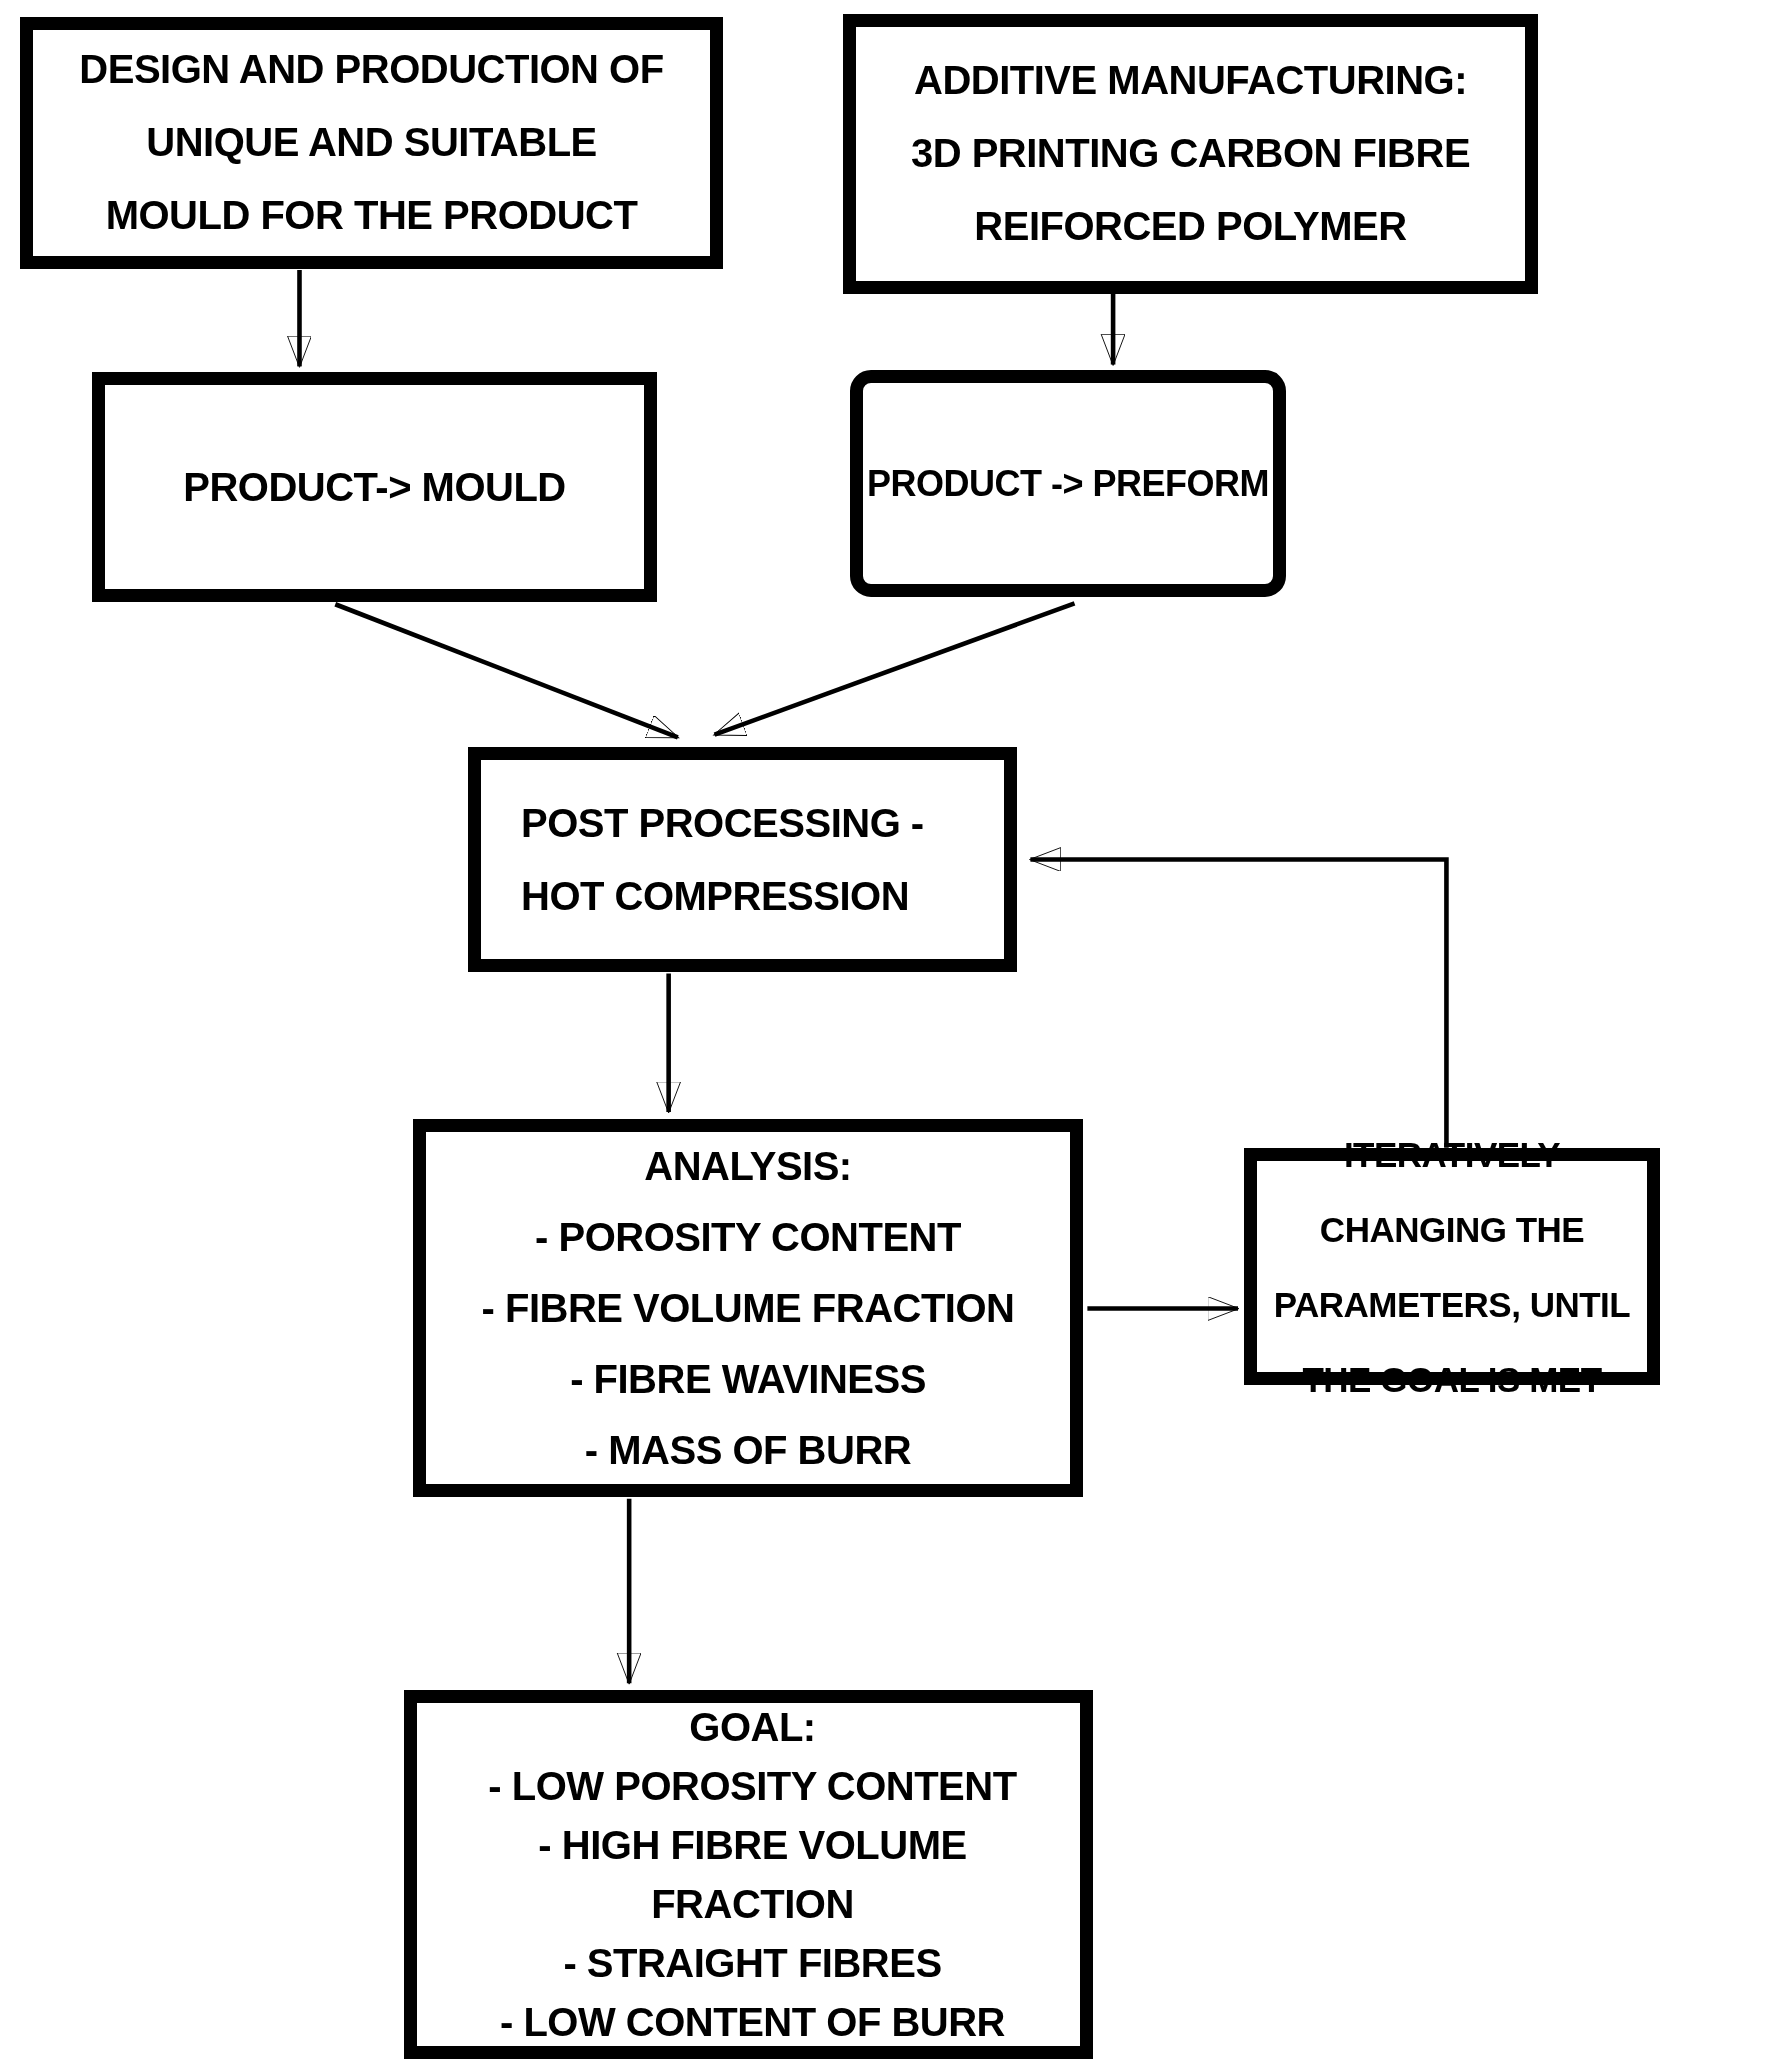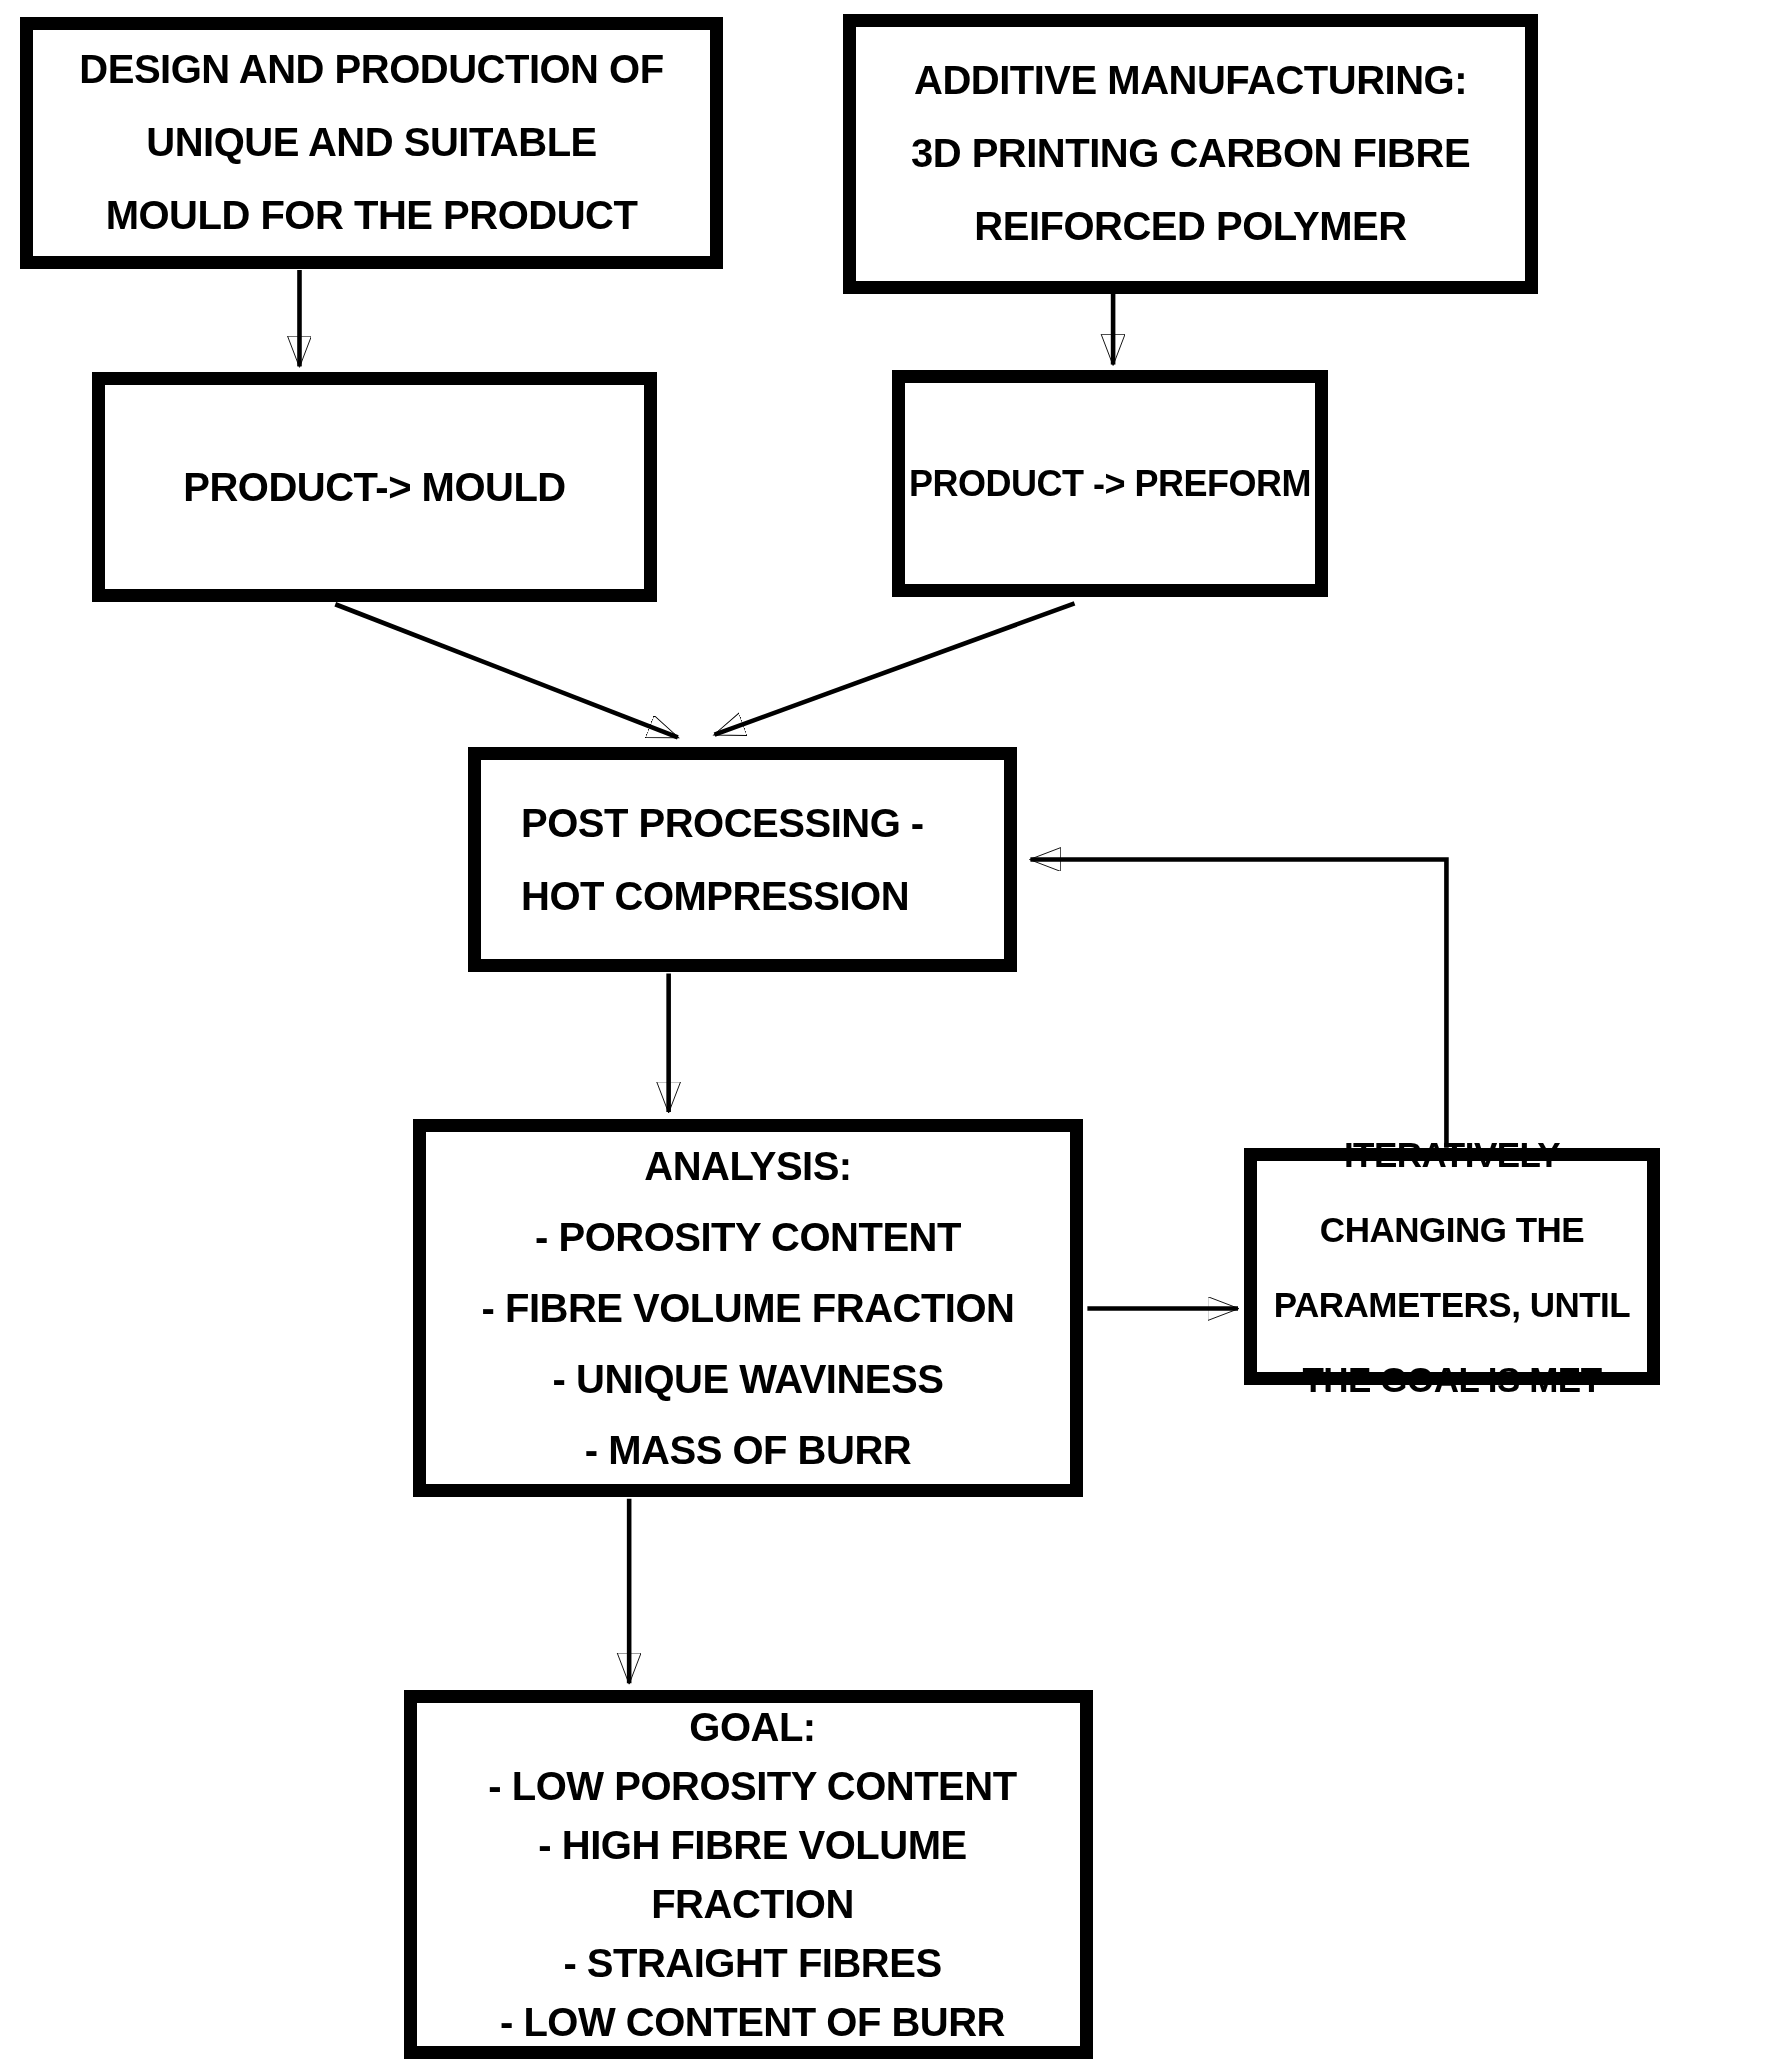--- a/index.html
+++ b/index.html
@@ -35,21 +35,21 @@
     align-items:center;
     text-align:center;
     font-size:40px;
     line-height:73px;
     letter-spacing:-0.5px;
   }
   .node .ln{white-space:nowrap;}
   .node-design        {left:20px;  top:16.5px;   width:703px; height:252px;}
   .node-additive      {left:843px; top:13.8px;   width:695px; height:280px;}
   .node-product-mould {left:92px; top:372px;  width:565px; height:230px;}
-  .node-product-preform{left:892px;top:370px;  width:436px; height:227px; font-size:36px;}
+  .node-product-preform{left:850px;top:370px;  width:436px; height:227px; font-size:36px;border-radius:21px;}
   .node-post-processing{left:468px;top:747px;  width:549px; height:225px;
       align-items:flex-start; text-align:left; padding-left:40px;}
   .node-analysis      {left:413px; top:1119px; width:670px; height:378px; line-height:71px;}
   .node-iterate       {left:1244px;top:1148px; width:416px; height:237px; font-size:35px; line-height:75px;}
   .node-goal          {left:404px; top:1690px; width:689px; height:369px; line-height:59px;padding-left:8px;}
 </style>
 </head>
 <body>
 
 <div class="canvas">
@@ -92,21 +92,21 @@
 
   <div class="node node-post-processing">
     <div class="ln">POST PROCESSING -</div>
     <div class="ln">HOT COMPRESSION</div>
   </div>
 
   <div class="node node-analysis">
     <div class="ln">ANALYSIS:</div>
     <div class="ln">- POROSITY CONTENT</div>
     <div class="ln">- FIBRE VOLUME FRACTION</div>
-    <div class="ln">- UNIQUE WAVINESS</div>
+    <div class="ln">- FIBRE WAVINESS</div>
     <div class="ln">- MASS OF BURR</div>
   </div>
 
   <div class="node node-iterate">
     <div class="ln">ITERATIVELY</div>
     <div class="ln">CHANGING THE</div>
     <div class="ln">PARAMETERS, UNTIL</div>
     <div class="ln">THE GOAL IS MET</div>
   </div>
 

